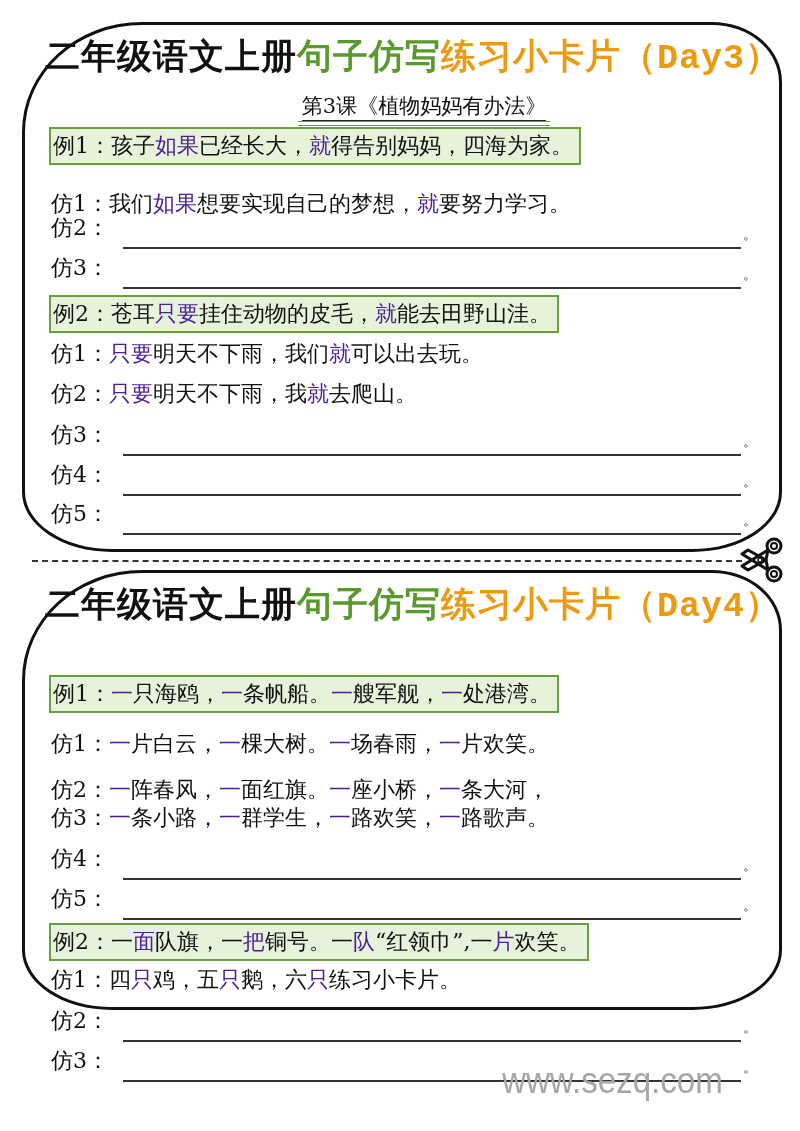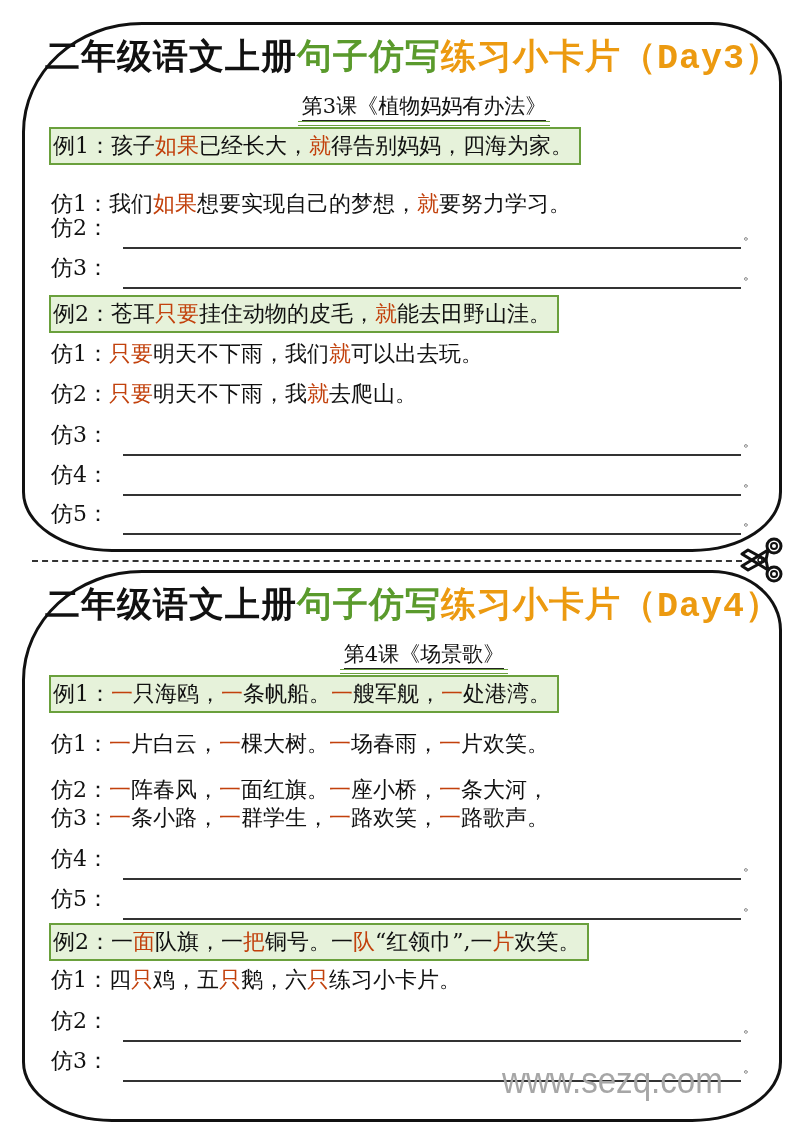--- a/index.html
+++ b/index.html
@@ -2,37 +2,37 @@
 <html><head>
 <meta charset="utf-8">
 <style>
   html, body { margin: 0; padding: 0; background: #ffffff; }
   body { width: 800px; height: 1131px; position: relative; overflow: hidden;
          font-family: "DejaVu Serif", "Liberation Serif", serif; color: #111; }
 
   .card { position: absolute; left: 22px; width: 760px; border: 3px solid #111;
           border-radius: 120px 70px 90px 90px / 110px 60px 60px 60px; box-sizing: border-box; background: #fff; }
   #card1 { top: 22px; height: 530px; }
-  #card2 { top: 570px; height: 552px; }
+  #card2 { top: 570px; height: 440px; }
 
   .title { position: absolute; left: 20px; top: 12px; font-family: Liberation Mono, monospace;
            font-weight: bold; font-size: 35px; letter-spacing: 1px; white-space: nowrap; line-height: 44px; }
   .title .t-black { color: #111; }
   .title .t-green { color: #5a9a2c; }
   .title .t-orange { color: #ec9a10; }
 
   .lesson { position: absolute; left: 0; right: 0; text-align: center; top: 68px; font-size: 21px; line-height: 26px; }
   .lesson span.l { display: inline-block; border-bottom: 1.5px solid #222; padding-bottom: 1px; position: relative; margin-left: 44px; }
   .lesson span.l::after { content: ""; position: absolute; left: -4px; right: -4px; bottom: -6px; height: 3px;
                           border-top: 1.5px solid #6aa03c; border-bottom: 1.5px solid #6aa03c; }
 
   .row { position: absolute; left: 26px; font-size: 22px; line-height: 30px; white-space: nowrap; }
   .row .lbl { display: inline-block; }
   .ex { border: 2px solid #6aa03c; background: #e6f2da; padding: 2px 6px 2px 2px; left: 24px; }
-  .hl { color: #c2410c; }
+  .hl { color: #4c1d95; }
 
   .blank { display: inline-block; width: 618px; height: 24px; border-bottom: 2px solid #333; vertical-align: bottom; margin-left: 14px; }
   .dot { display: inline-block; font-size: 14px; margin-left: 2px; vertical-align: -4px; }
 
   .cutline { position: absolute; left: 32px; top: 560px; width: 710px; border-top: 2px dashed #333; }
   .scissors { position: absolute; left: 736px; top: 536px; width: 50px; height: 48px; }
 
   .watermark { position: absolute; left: 502px; top: 1060px; font-family: "Liberation Sans", sans-serif;
                font-size: 36px; color: #a6a6a6; letter-spacing: 0px; transform: scaleX(0.92); transform-origin: left; }
 </style>
@@ -68,21 +68,20 @@
     <path d="M32 14 L6 30 L12 34 L30 24 Z" stroke-linejoin="round"></path>
     <path d="M32 34 L6 18 L12 14 L30 24 Z" stroke-linejoin="round"></path>
   </g>
   <circle cx="24" cy="24" r="2" fill="#fff" stroke="#111" stroke-width="1.5"></circle>
 </svg>
 
 <div id="card2" class="card">
   <div class="title">
     <span class="t-black">二年级语文上册</span><span class="t-green">句子仿写</span><span class="t-orange">练习小卡片</span><span class="t-orange">（Day4）</span>
   </div>
-  <div class="lesson"><span class="l">第4课《场景歌》</span></div>
   <div class="rows">
       <div class="row ex" style="top: 102px;"><span class="lbl">例1：</span><span></span><span class="hl">一</span><span>只海鸥，</span><span class="hl">一</span><span>条帆船。</span><span class="hl">一</span><span>艘军舰，</span><span class="hl">一</span><span>处港湾。</span></div>
       <div class="row" style="top: 156px;"><span class="lbl">仿1：</span><span></span><span class="hl">一</span><span>片白云，</span><span class="hl">一</span><span>棵大树。</span><span class="hl">一</span><span>场春雨，</span><span class="hl">一</span><span>片欢笑。</span></div>
       <div class="row" style="top: 202px;"><span class="lbl">仿2：</span><span></span><span class="hl">一</span><span>阵春风，</span><span class="hl">一</span><span>面红旗。</span><span class="hl">一</span><span>座小桥，</span><span class="hl">一</span><span>条大河，</span></div>
       <div class="row" style="top: 230px;"><span class="lbl">仿3：</span><span></span><span class="hl">一</span><span>条小路，</span><span class="hl">一</span><span>群学生，</span><span class="hl">一</span><span>路欢笑，</span><span class="hl">一</span><span>路歌声。</span></div>
       <div class="row" style="top: 271px;"><span class="lbl">仿4：</span><span class="blank"></span><span class="dot">。</span></div>
       <div class="row" style="top: 311px;"><span class="lbl">仿5：</span><span class="blank"></span><span class="dot">。</span></div>
       <div class="row ex" style="top: 350px;"><span class="lbl">例2：</span><span>一</span><span class="hl">面</span><span>队旗，一</span><span class="hl">把</span><span>铜号。一</span><span class="hl">队</span><span>“红领巾”,一</span><span class="hl">片</span><span>欢笑。</span></div>
       <div class="row" style="top: 392px;"><span class="lbl">仿1：</span><span>四</span><span class="hl">只</span><span>鸡，五</span><span class="hl">只</span><span>鹅，六</span><span class="hl">只</span><span>练习小卡片。</span></div>
       <div class="row" style="top: 433px;"><span class="lbl">仿2：</span><span class="blank"></span><span class="dot">。</span></div>

